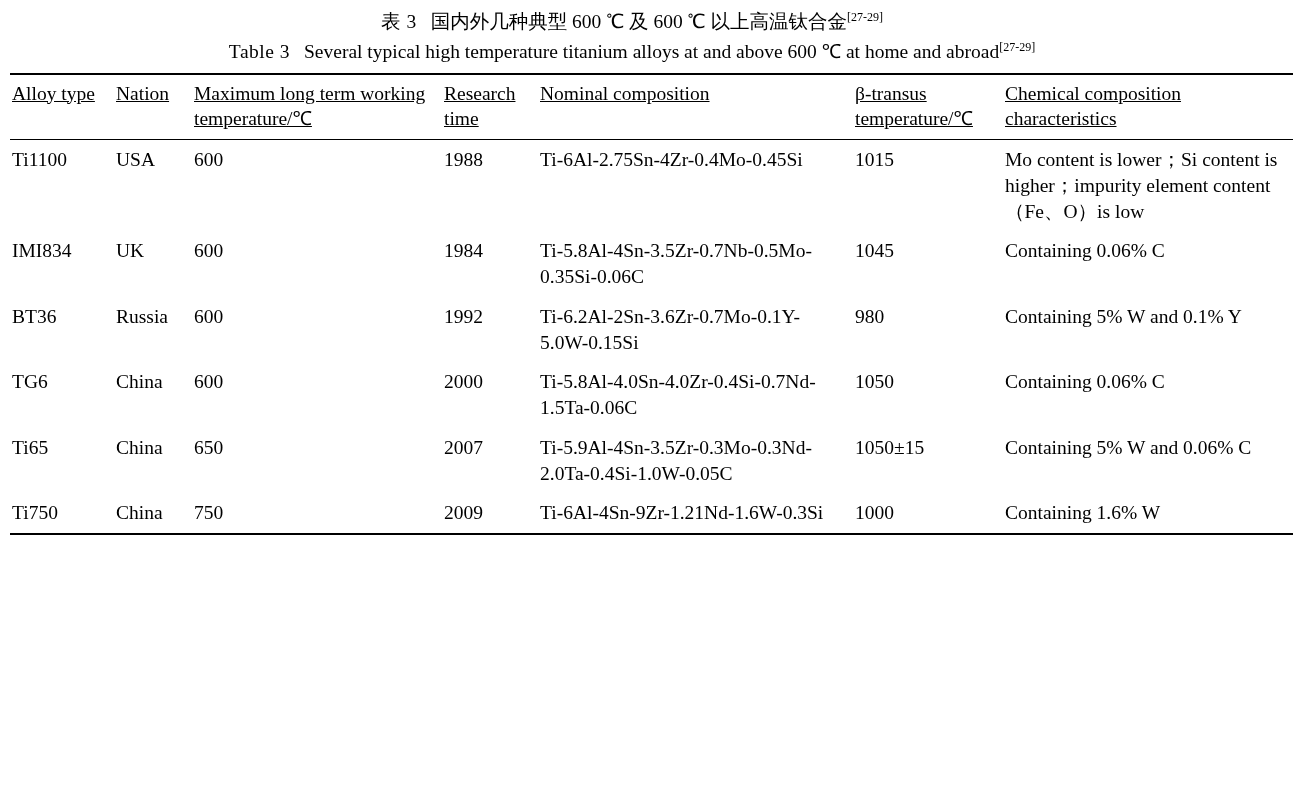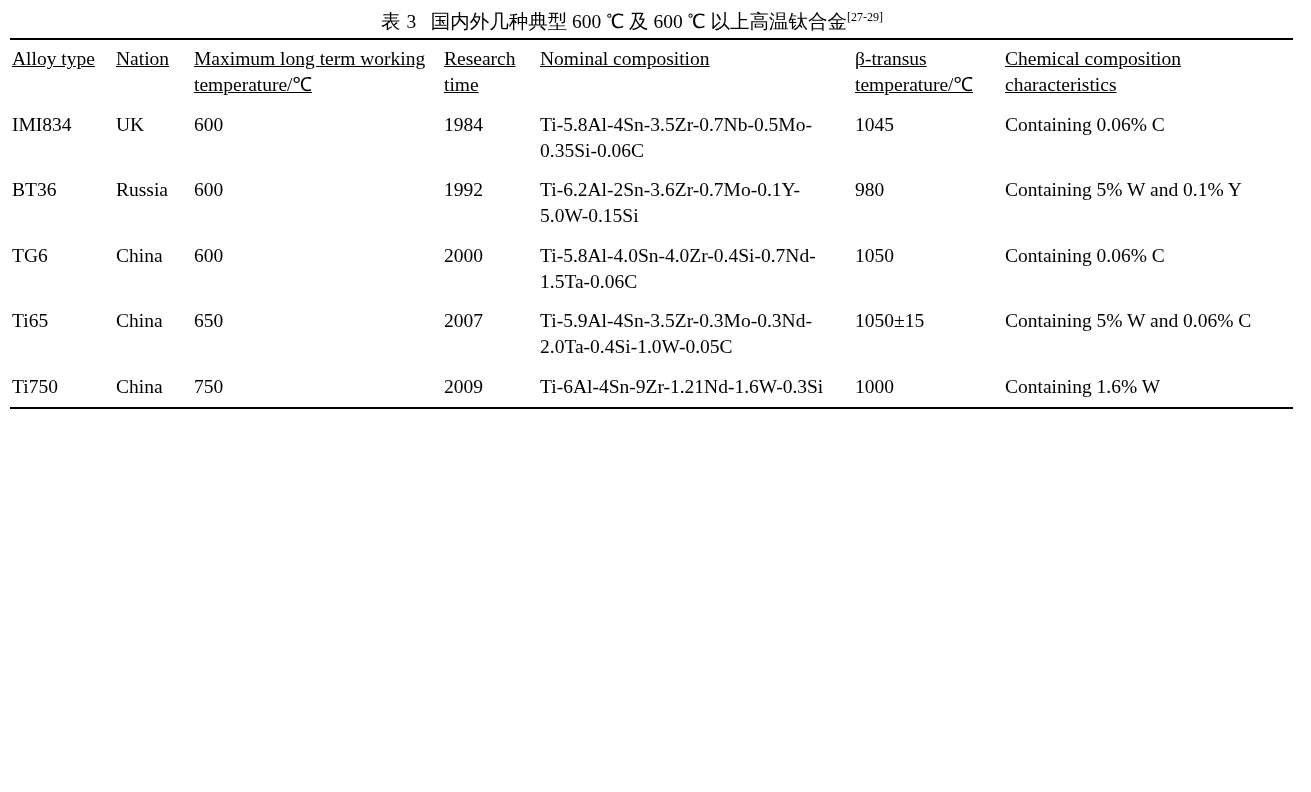--- a/index.html
+++ b/index.html
@@ -86,20 +86,23 @@
 </style>
 </head>
 <body>
 
 <div class="page">
 
   <div class="caption caption-cn">
     <span class="cap-label">表 3</span><span class="gap"></span><span>国内外几种典型 600 ℃ 及 600 ℃ 以上高温钛合金</span><sup class="ref">[27-29]</sup>
   </div>
 
+  <div class="caption caption-en">
+    <span class="cap-label">Table 3</span><span class="gap"></span><span>Several typical high temperature titanium alloys at and above 600 ℃ at home and abroad</span><sup class="ref">[27-29]</sup>
+  </div>
 
   <table class="tbl">
     <colgroup>
       <col class="c0">
         <col class="c1">
         <col class="c2">
         <col class="c3">
         <col class="c4">
         <col class="c5">
         <col class="c6">
@@ -109,20 +112,29 @@
         <th class="rule-top">Alloy type</th>
         <th class="rule-top">Nation</th>
         <th class="rule-top">Maximum long term working temperature/℃</th>
         <th class="rule-top">Research time</th>
         <th class="rule-top">Nominal composition</th>
         <th class="rule-top">β-transus temperature/℃</th>
         <th class="rule-top">Chemical composition characteristics</th>
       </tr>
     </thead>
     <tbody>
+      <tr>
+        <td class="rule-mid">Ti1100</td>
+        <td class="rule-mid">USA</td>
+        <td class="rule-mid">600</td>
+        <td class="rule-mid">1988</td>
+        <td class="rule-mid">Ti-6Al-2.75Sn-4Zr-0.4Mo-0.45Si</td>
+        <td class="rule-mid">1015</td>
+        <td class="rule-mid">Mo content is lower；Si content is higher；impurity element content（Fe、O）is low</td>
+      </tr>
       <tr>
         <td>IMI834</td>
         <td>UK</td>
         <td>600</td>
         <td>1984</td>
         <td>Ti-5.8Al-4Sn-3.5Zr-0.7Nb-0.5Mo-0.35Si-0.06C</td>
         <td>1045</td>
         <td>Containing 0.06% C</td>
       </tr>
       <tr>

